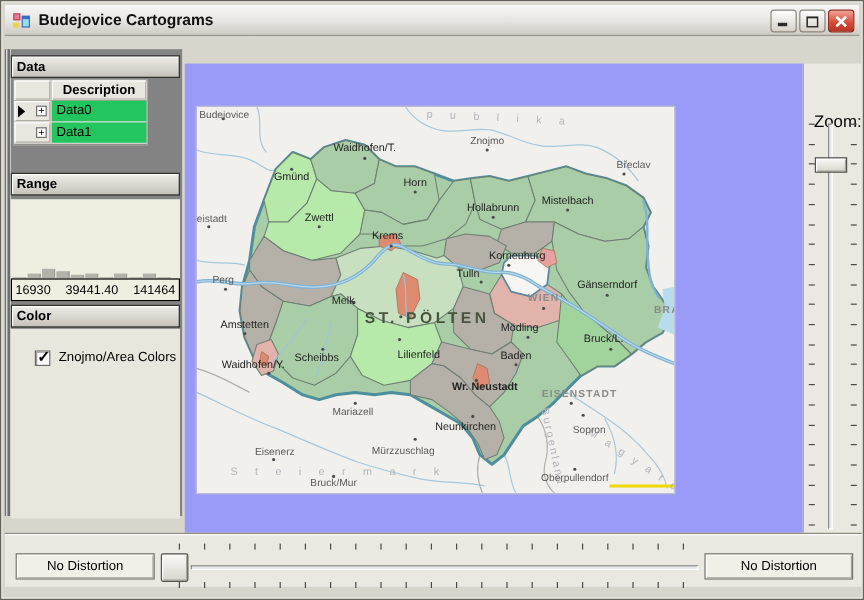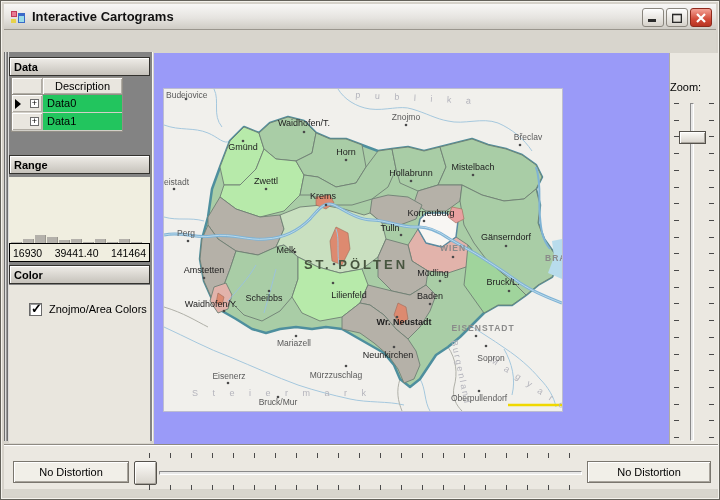--- a/index.html
+++ b/index.html
@@ -13,34 +13,34 @@
   .title-text{position:absolute;left:28px;top:0;line-height:25px;font-weight:bold;font-size:13px;color:#111;}
   .winbtn{position:absolute;top:4px;width:22px;height:19px;border-radius:3px;border:1px solid #8a867e;
     background:linear-gradient(#fefefe,#d6d2ca);display:flex;align-items:center;justify-content:center;}
   .winbtn.min{right:52px}.winbtn.max{right:28px}
   .winbtn.close{right:4px;background:linear-gradient(#f4a296,#d24a38 60%,#b83422);border-color:#8e2a1c;}
   
   .menubar{position:absolute;left:3px;top:29px;right:3px;height:22px;background:#f2f0e8;border-bottom:1px solid #aaa69e;}
   .mi{display:inline-block;padding:4px 9px 0 9px;font-size:11px;color:#111;height:22px;}
   .mi .ak{text-decoration:underline;}
   
-  .sidebar{position:absolute;left:3px;top:51px;width:149px;height:389px;background:#838383;border-right:1px solid #f8f8f4;}
+  .sidebar{position:absolute;left:3px;top:40px;width:149px;height:389px;background:#838383;border-right:1px solid #f8f8f4;}
   .splitgrooves{position:absolute;left:0;top:0;width:5px;height:100%;
     background:repeating-linear-gradient(90deg,#6e6e6e 0 1px,#dcdcdc 1px 2px,#9a9a9a 2px 3px);}
   .sec-header{position:absolute;left:5px;width:141px;height:19px;border:1px solid #33322e;
     background:linear-gradient(#efede8,#c6c2bb);font-size:11px;font-weight:bold;color:#000;
     padding:3px 0 0 4px;box-shadow:inset 1px 1px 0 #fff;}
   .grid{position:absolute;left:7px;top:25px;width:112px;background:#fff;border:1px solid #938f87;font-size:11px;}
   .grid-row{display:flex;height:18px;border-bottom:1px solid #d2cfc8;}
   .grid-row.header{height:17px;border-bottom:1px solid #938f87;}
   .cell-rowhead{width:31px;background:#e9e6df;border-right:1px solid #b8b4ac;position:relative;
     box-shadow:inset 1px 1px 0 #fff,inset -1px -1px 0 #b0aca4;}
   .cell-desc{flex:1;padding:2px 0 0 4px;color:#000;background:#22c55e;}
   .grid-row.header .cell-desc{background:#e9e6df;text-align:center;padding-left:0;
-    box-shadow:inset 1px 1px 0 #fff,inset -1px -1px 0 #b0aca4;}
+    box-shadow:inset 1px 1px 0 #fff,inset -1px -1px 0 #b0aca4;font-weight:bold;}
   .cur-arrow{position:absolute;left:3px;top:4px;width:0;height:0;border-left:6px solid #000;
     border-top:5px solid transparent;border-bottom:5px solid transparent;}
   .expand-box{position:absolute;right:3px;top:4px;width:9px;height:9px;background:#fff;border:1px solid #6e6e6e;
     font-size:9px;line-height:7px;text-align:center;color:#000;}
   .expand-box::after{content:"+";}
   .hist-area{position:absolute;left:5px;top:125px;width:141px;height:66px;background:#f0eee0;
     display:flex;align-items:flex-end;gap:1px;padding:0 2px;}
   .hbar{width:11px;background:#b4b1ab;box-shadow:inset -1px 0 0 #9a978f;}
   .range-labels{position:absolute;left:5px;top:191px;width:141px;height:19px;border:1px solid #000;
     background:#f0eee0;font-size:10.5px;color:#000;display:flex;justify-content:space-between;
@@ -48,21 +48,21 @@
   .color-body{position:absolute;left:5px;top:233px;width:141px;height:158px;background:#e9e6de;}
   .checkbox{position:absolute;left:20px;top:18px;width:13px;height:13px;background:#fff;
     border:1px solid #6a6a6a;box-shadow:inset 1px 1px 0 #9a9a9a;}
   .checkbox.checked::after{content:"✓";position:absolute;left:1px;top:-3px;font-size:13px;font-weight:bold;color:#000;}
   .checkbox-label{position:absolute;left:40px;top:18px;font-size:11px;color:#000;}
   
   .viewport{position:absolute;left:153px;top:52px;width:515px;height:391px;background:#9a9af8;}
   .map{position:absolute;left:10px;top:36px;width:398px;height:322px;background:#f1f0ec;outline:1px solid #bdbdd0;}
   
   .zoompanel{position:absolute;left:668px;top:52px;width:49px;height:391px;background:#ebe8e1;border-left:1px solid #b0aca4;}
-  .zoom-label{position:absolute;left:0;top:28px;width:100%;text-align:left;font-size:11px;color:#000;}
+  .zoom-label{position:absolute;left:0;top:40px;width:100%;text-align:right;font-size:14px;color:#000;}
   .vtrack{position:absolute;left:20px;top:50px;width:4px;height:338px;background:#e8e8e8;
     border:1px solid;border-color:#8a8a8a #ffffff #ffffff #8a8a8a;}
   .vthumb{position:absolute;left:9px;top:78px;width:27px;height:13px;background:linear-gradient(#fbfaf7,#d8d4cc);
     border:1px solid #55524c;box-shadow:inset 1px 1px 0 #fff,inset -1px -1px 0 #a8a49c;}
   .vticks{position:absolute;top:50px;width:5px;height:340px;}
   .vticks.left{left:4px}.vticks.right{left:39px}
   .vticks i{position:absolute;width:5px;height:1px;background:#4a4a4a;left:0;}
   
   .bottombar{position:absolute;left:3px;top:443px;width:714px;height:45px;background:#ebe8e1;
     border-top:1px solid #8e8a82;box-shadow:inset 0 1px 0 #ffffff;}
@@ -93,21 +93,21 @@
 <div id="window">
 
   <div class="titlebar">
     <svg class="title-icon" viewBox="0 0 16 16">
       <rect x="1" y="2" width="6" height="6" fill="#c23a5a"></rect>
       <rect x="2" y="3" width="4" height="4" fill="#e87a92"></rect>
       <rect x="1" y="10" width="5" height="4" fill="#e8d24a"></rect>
       <rect x="8" y="4" width="7" height="10" fill="#3a6ac8"></rect>
       <rect x="9" y="7" width="5" height="6" fill="#9adce8"></rect>
     </svg>
-    <span class="title-text">Interactive Cartograms</span>
+    <span class="title-text">Budejovice Cartograms</span>
     <div class="winbtn min">
       <svg width="10" height="9">
           <rect x="0" y="6" width="8" height="3" fill="#2a2a2a"></rect>
         </svg>
     </div>
     <div class="winbtn max">
       <svg width="10" height="10">
           <rect x="0.5" y="1.5" width="9" height="8" fill="none" stroke="#2a2a2a" stroke-width="1.6"></rect>
         </svg>
     </div>

